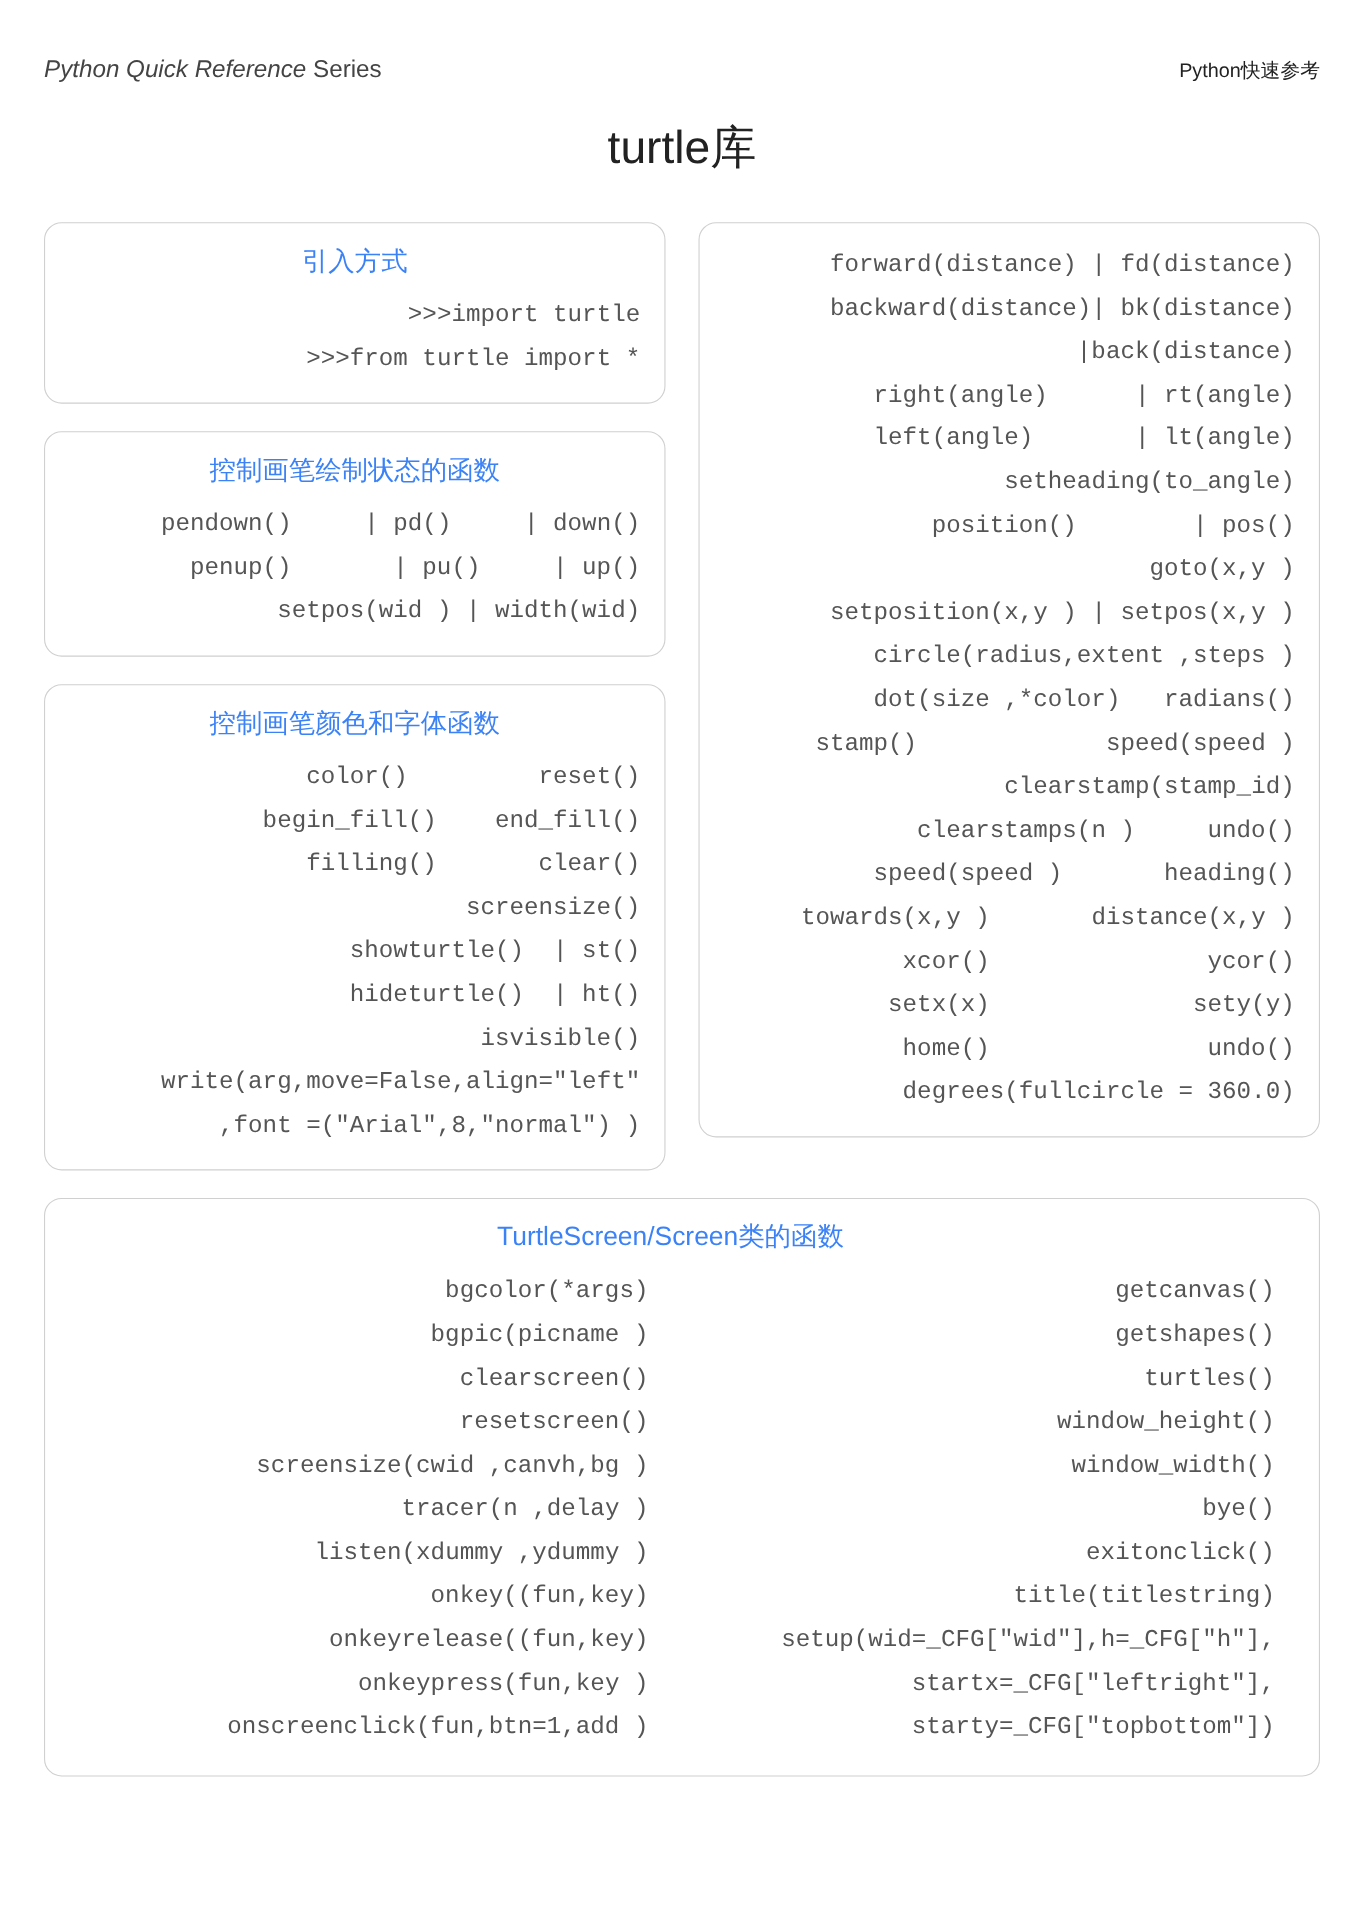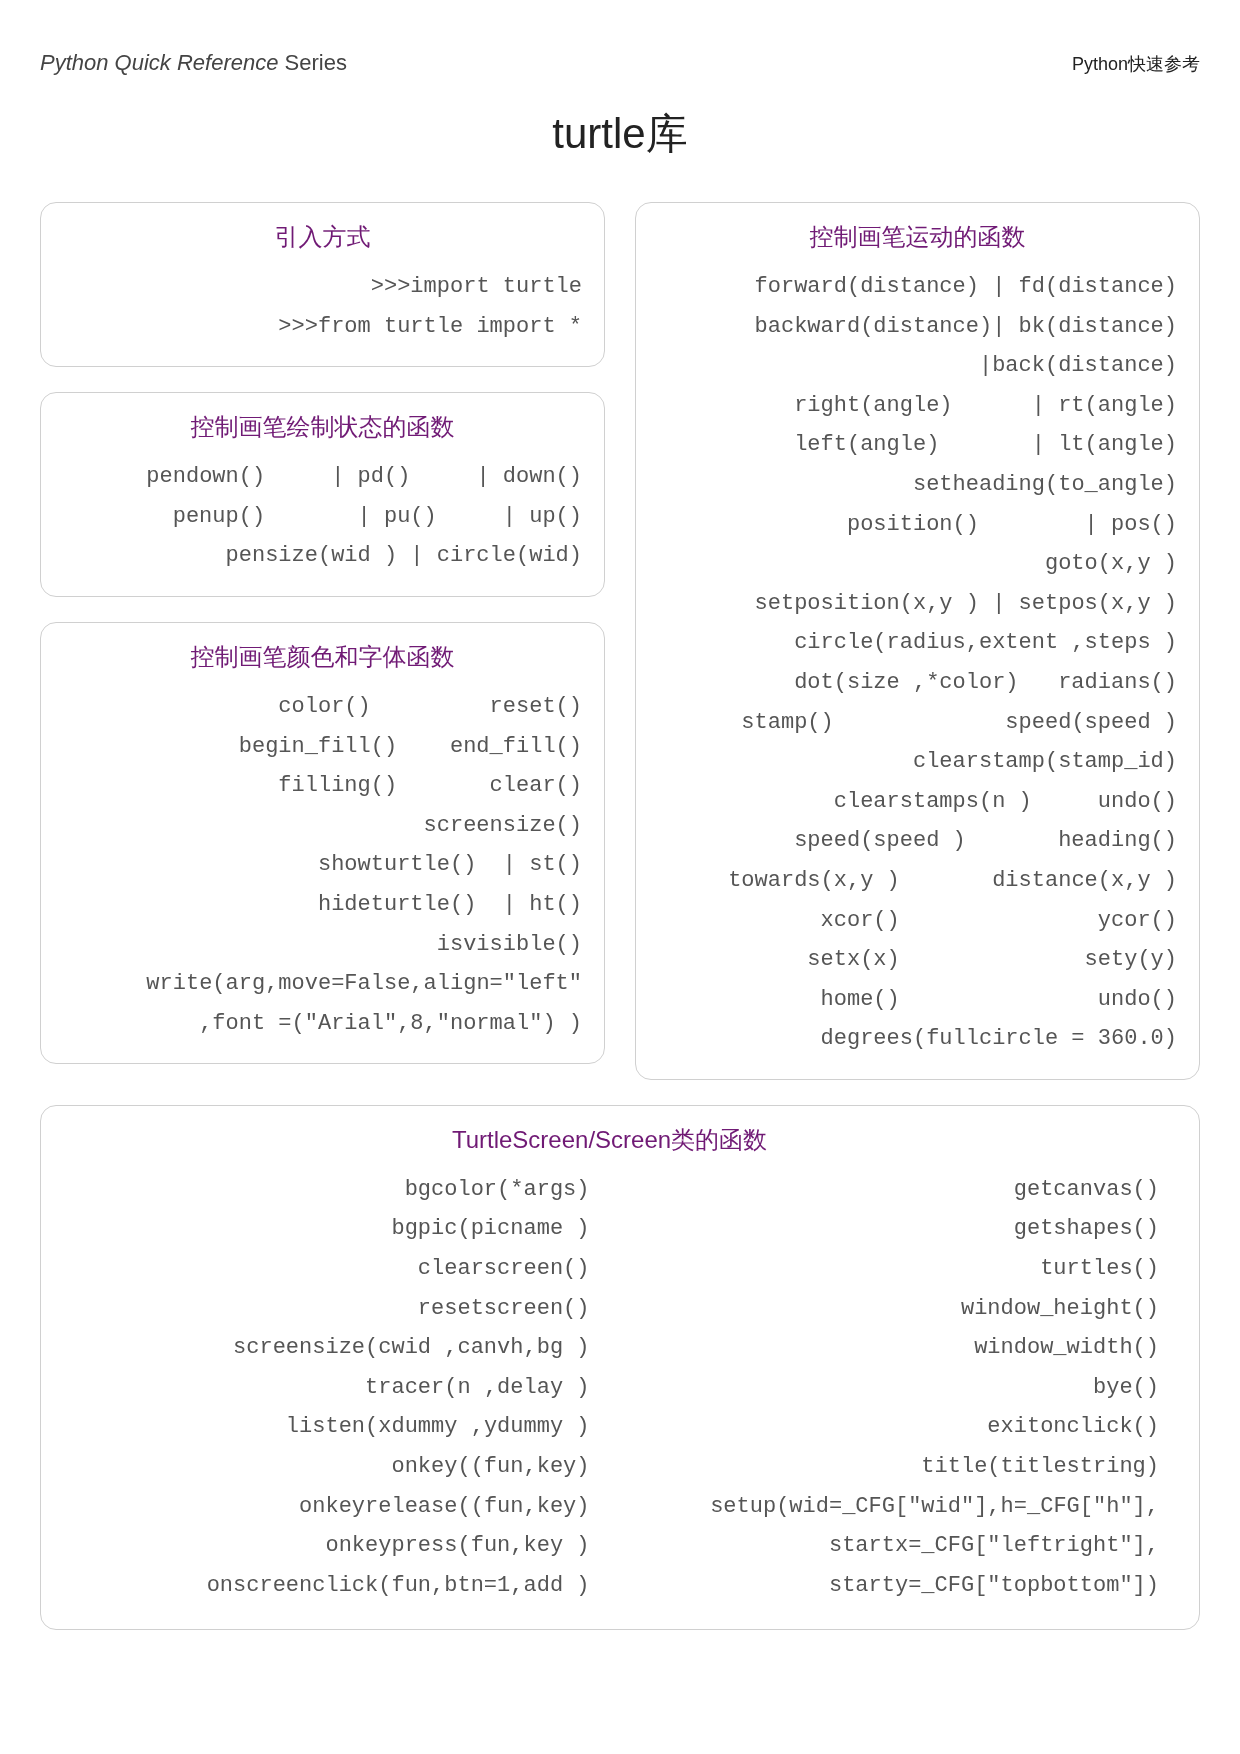--- a/index.html
+++ b/index.html
@@ -44,21 +44,21 @@
   .box {
     border: 1px solid #d0d0d0;
     border-radius: 16px;
     padding: 18px 22px 20px 22px;
     background: #fff;
   }
   .box-title {
     text-align: center;
     font-size: 24px;
     font-weight: 400;
-    color: #701a75;
+    color: #3b82f6;
     margin-bottom: 14px;
   }
   .code {
     font-family: "Courier New", monospace;
     font-size: 22px;
     line-height: 1.8;
     color: #555;
     white-space: pre;
     text-align: right;
   }
@@ -92,41 +92,40 @@
     <div class="box">
       <div class="box-title">引入方式</div>
       <div class="code">&gt;&gt;&gt;import turtle
 &gt;&gt;&gt;from turtle import *</div>
     </div>
 
     <div class="box">
       <div class="box-title">控制画笔绘制状态的函数</div>
       <div class="code">pendown()     | pd()     | down()
 penup()       | pu()     | up()
-pensize(wid ) | circle(wid)</div>
+setpos(wid ) | width(wid)</div>
     </div>
 
     <div class="box">
       <div class="box-title">控制画笔颜色和字体函数</div>
       <div class="code">color()         reset()
 begin_fill()    end_fill()
 filling()       clear()
 screensize()
 showturtle()  | st()
 hideturtle()  | ht()
 isvisible()
 write(arg,move=False,align="left"
 ,font =("Arial",8,"normal") )</div>
     </div>
 
   </div>
 
   <div class="right-col">
     <div class="box">
-      <div class="box-title">控制画笔运动的函数</div>
       <div class="code">forward(distance) | fd(distance)
 backward(distance)| bk(distance)
 |back(distance)
 right(angle)      | rt(angle)
 left(angle)       | lt(angle)
 setheading(to_angle)
 position()        | pos()
 goto(x,y )
 setposition(x,y ) | setpos(x,y )
 circle(radius,extent ,steps )

